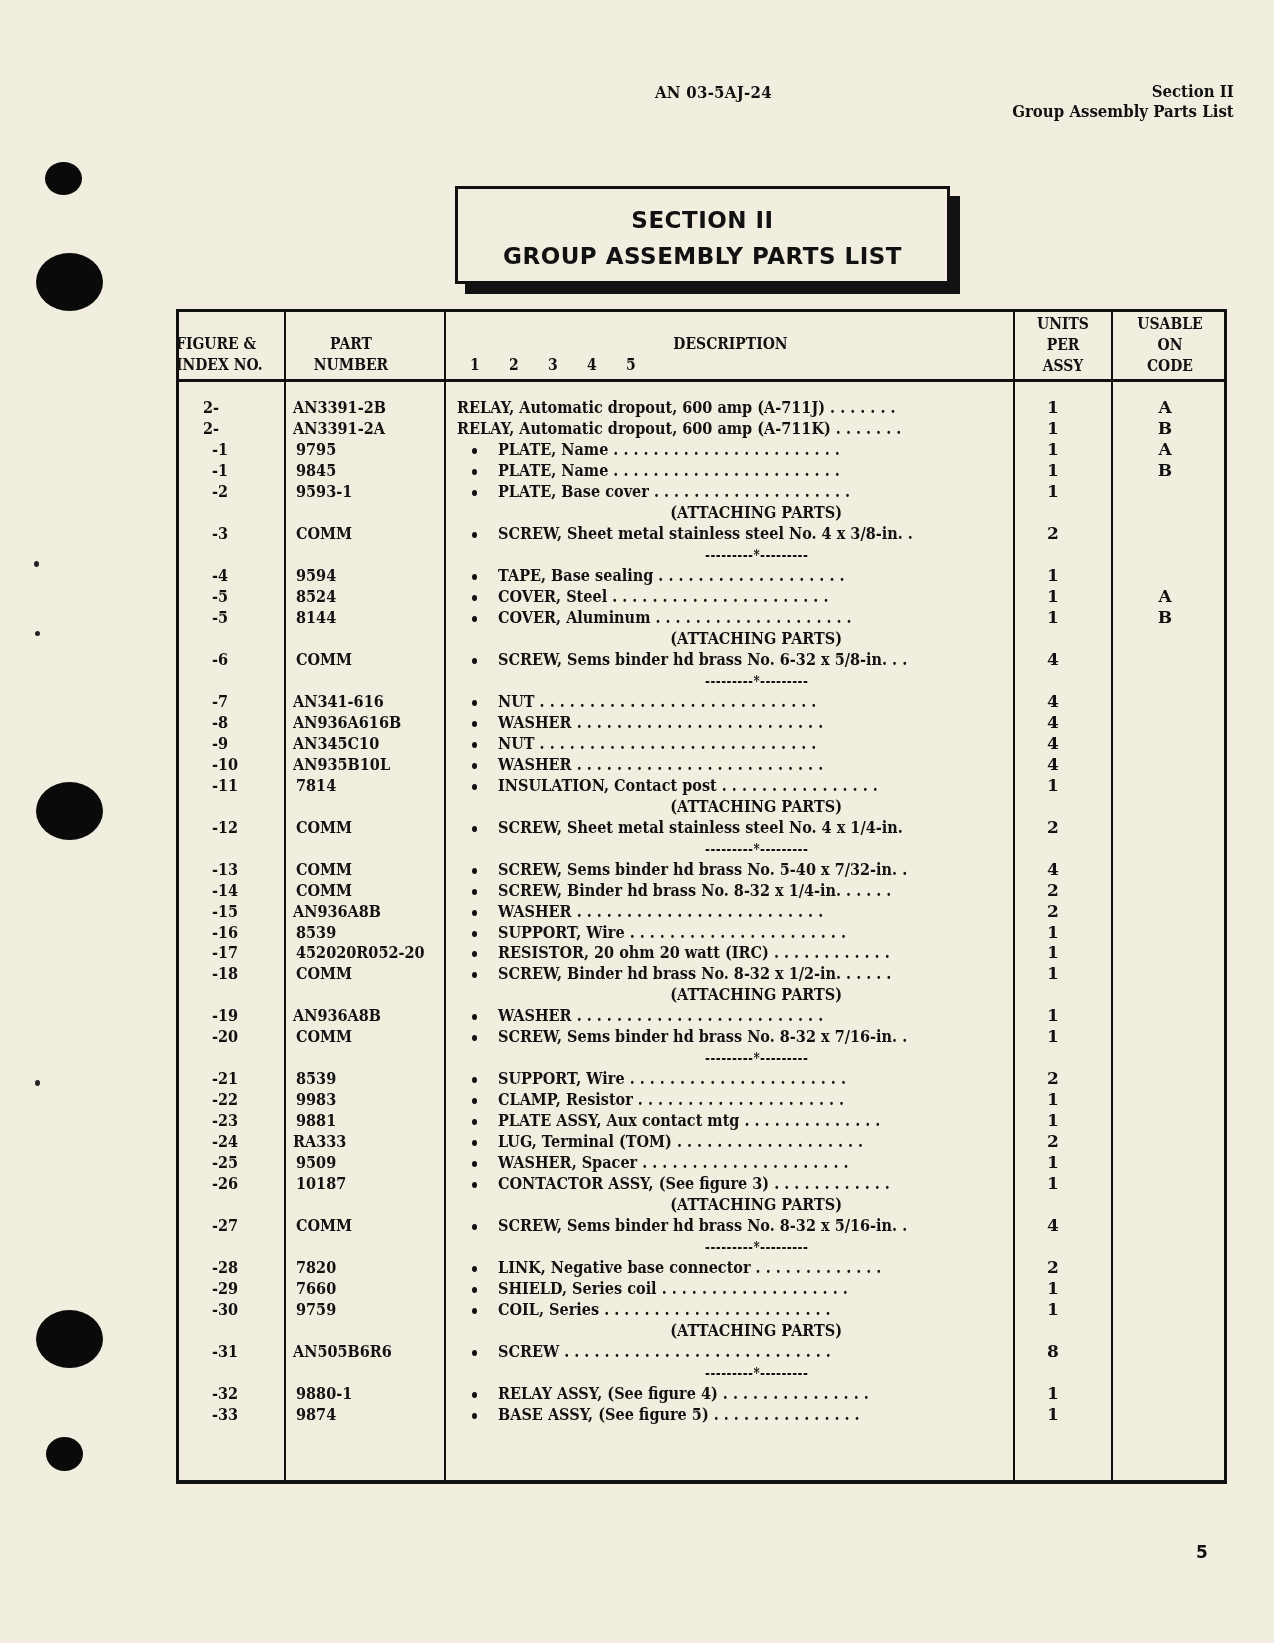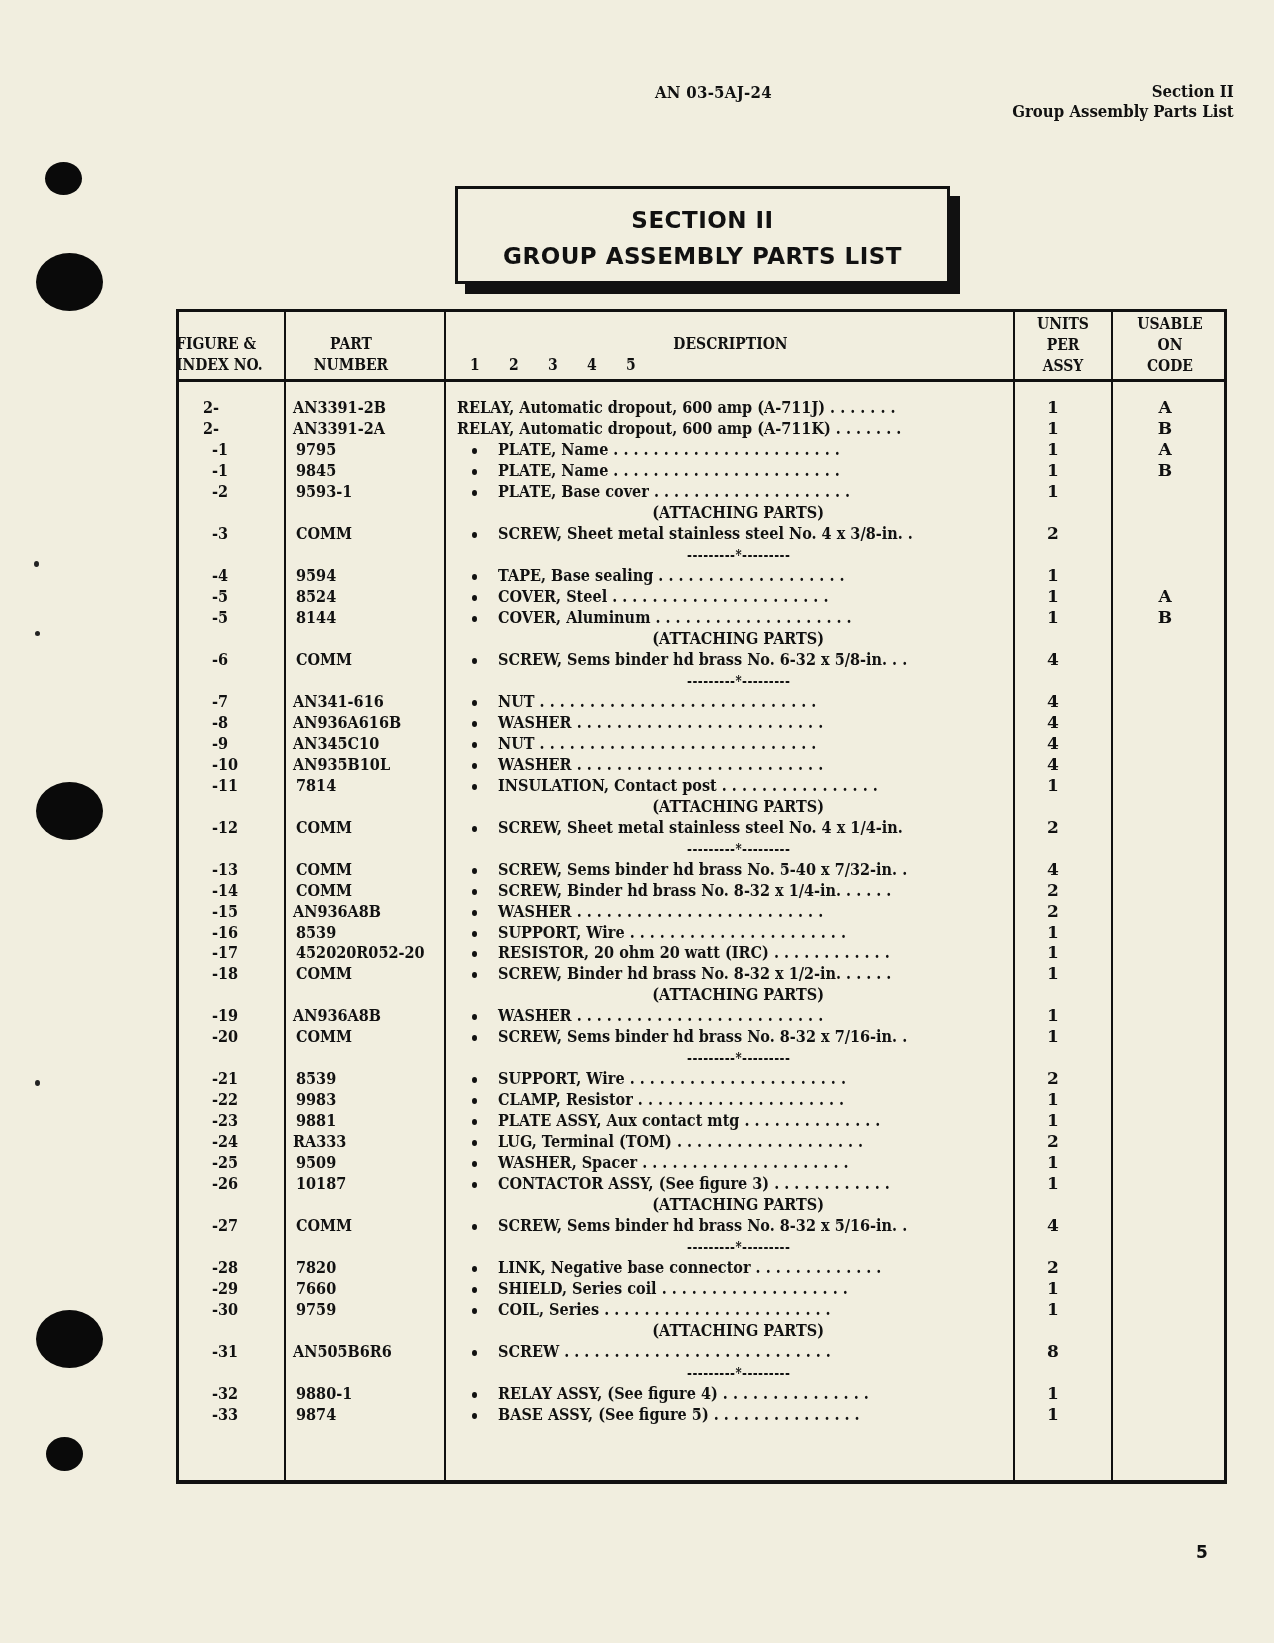--- a/index.html
+++ b/index.html
@@ -27,21 +27,21 @@
   .hline { position: absolute; left: 176px; width: 1051px; height: 3px; background: #111; top: 379px; }
 
   .th { position: absolute; font-size: 17px; font-weight: bold; line-height: 21px; text-align: center; font-family: "DejaVu Serif", serif; transform: scaleX(0.82); }
   .cell { position: absolute; font-size: 17px; font-weight: bold; white-space: nowrap; line-height: 20px; font-family: "DejaVu Serif", serif; }
   .c-idx { transform: scaleX(0.85); transform-origin: left center; }
   .c-part { transform: scaleX(0.85); transform-origin: left center; }
   .c-desc { transform: scaleX(0.85); transform-origin: left center; }
   .c-units { width: 40px; text-align: center; }
   .c-code { width: 40px; text-align: center; }
   .bullet { position: absolute; width: 5px; height: 6px; border-radius: 50%; background: #111; }
-  .center-note { position: absolute; left: 454px; width: 569px; text-align: center; font-size: 17px; font-weight: bold; font-family: "DejaVu Serif", serif; line-height: 20px; white-space: nowrap; }
+  .center-note { position: absolute; left: 472px; width: 569px; text-align: center; font-size: 17px; font-weight: bold; font-family: "DejaVu Serif", serif; line-height: 20px; white-space: nowrap; }
   .center-note span { display: inline-block; transform: scaleX(0.85); }
   .page-num { left: 1196px; top: 1542px; font-size: 17px; font-weight: bold; font-family: "DejaVu Sans", sans-serif; }
   .spot { position: absolute; background: #222; border-radius: 50%; }
 </style>
 </head>
 <body>
 
 <div class="hole" style="left:45px;top:162px;width:37px;height:33px;"></div>
 <div class="hole" style="left:36px;top:253px;width:67px;height:58px;"></div>
 <div class="spot" style="left:34px;top:561px;width:5px;height:6px;"></div>

